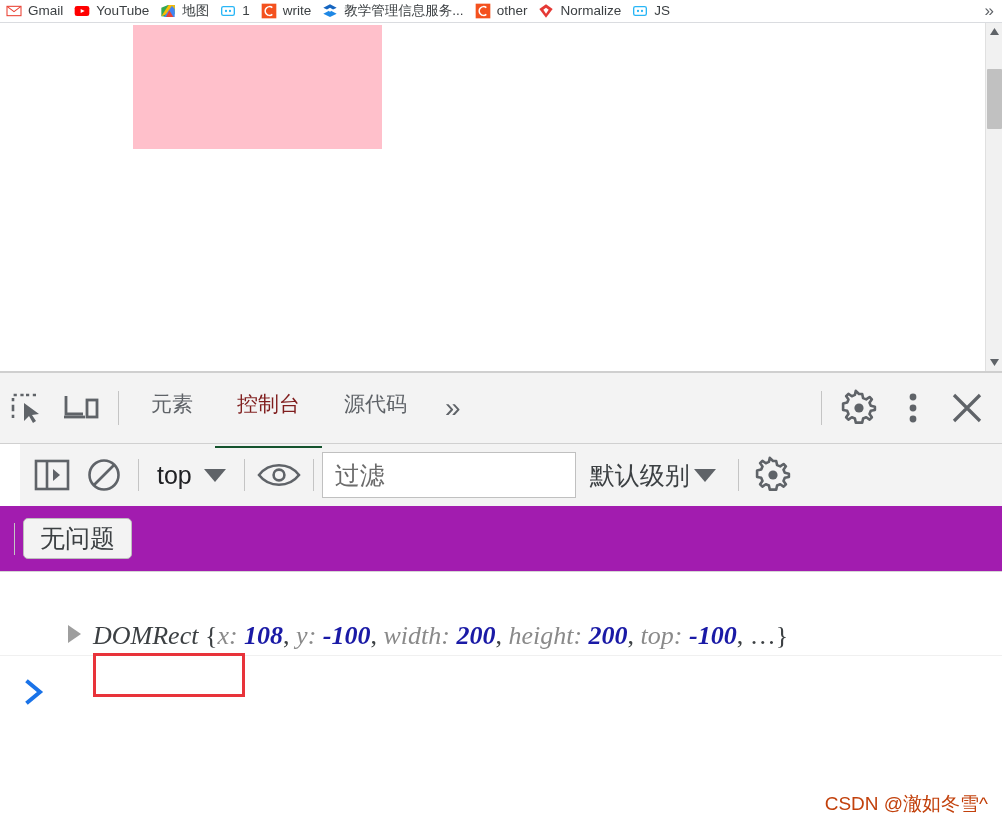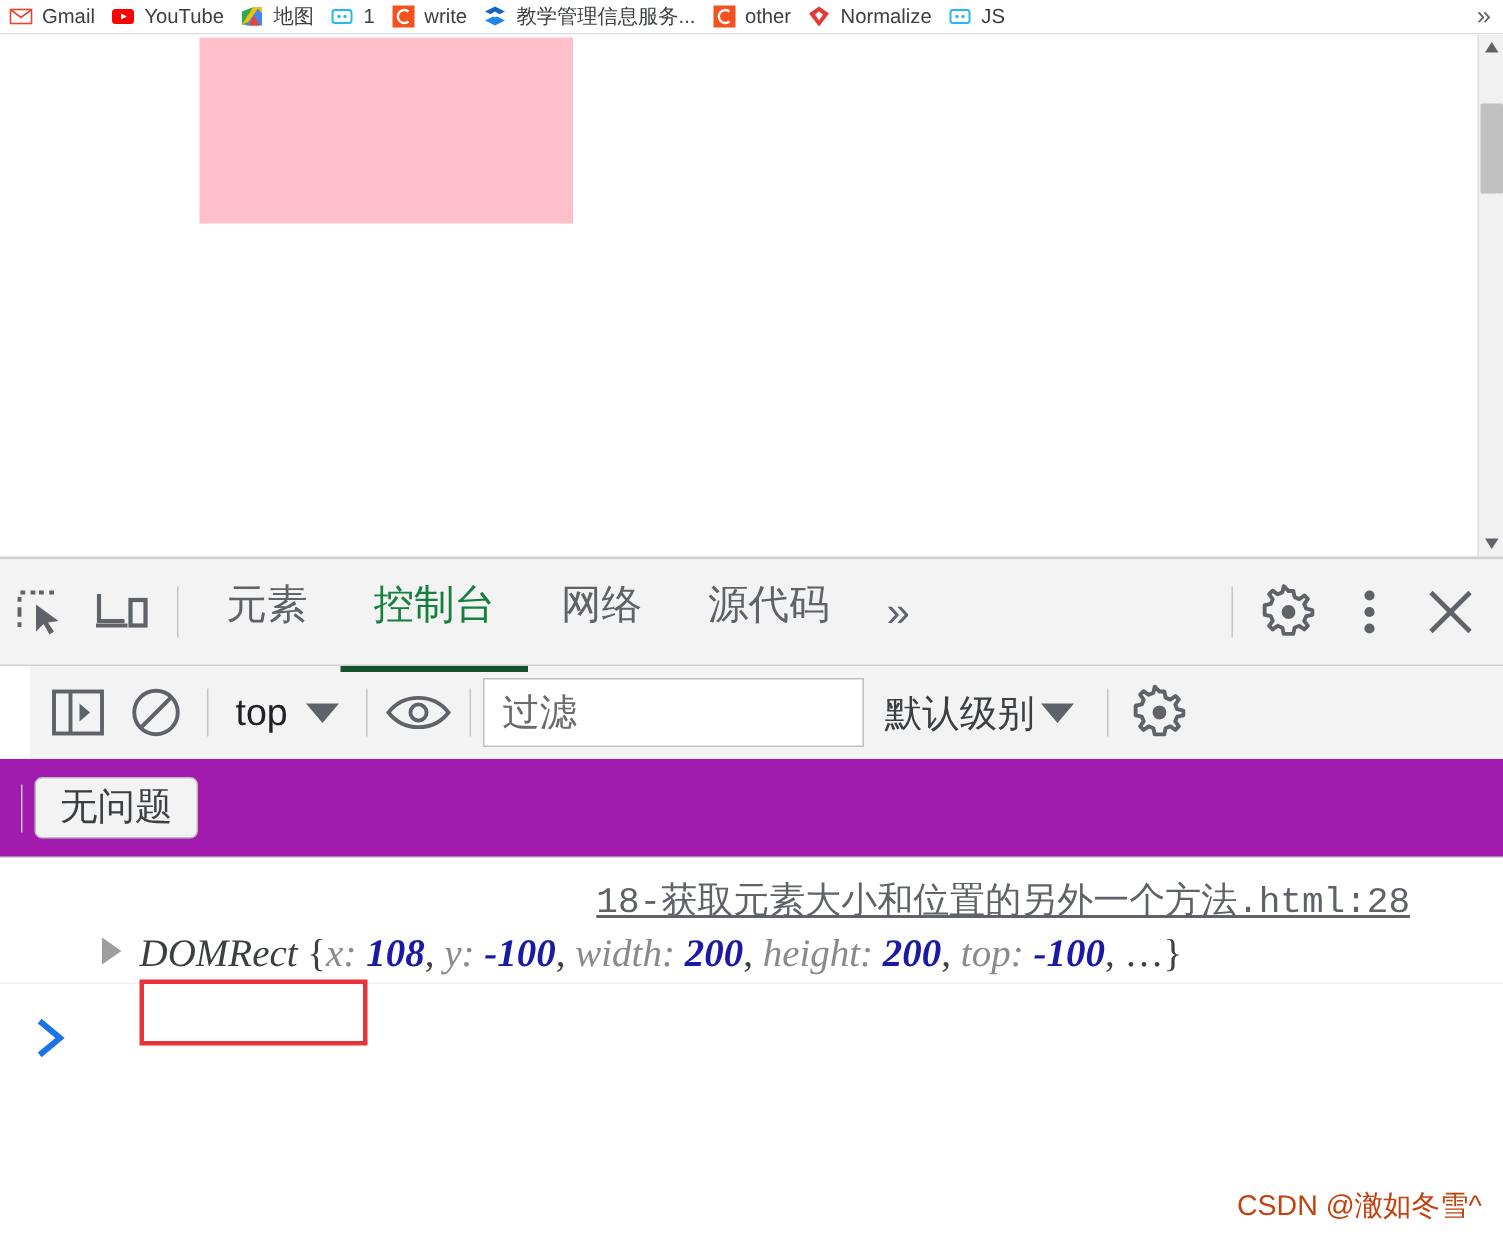--- a/index.html
+++ b/index.html
@@ -145,33 +145,33 @@
     flex: 0 0 auto;
   }
   .dt-vdiv {
     width: 1px;
     height: 34px;
     background: #c4c4c4;
     margin: 0 10px;
     flex: 0 0 1px;
   }
   .dt-tab {
-    font-size: 27px;
+    font-size: 21px;
     color: #5f6368;
     padding: 0 22px;
     height: 79px;
     line-height: 69px;
     cursor: pointer;
     white-space: nowrap;
     box-sizing: border-box;
     font-family: "Liberation Sans", sans-serif;
   }
   .dt-tab.active {
-    color: #15803d;
-    border-bottom: 4px solid #14532d;
+    color: #7f1d1d;
+    border-bottom: 2px solid #14532d;
   }
   #dt-more-tabs {
     font-size: 28px;
     color: #5f6368;
     padding: 0 16px;
     cursor: pointer;
     letter-spacing: -3px;
   }
   #dt-tabbar-right {
     margin-left: auto;
@@ -473,21 +473,20 @@
         <path d="M3 4 L3 22 L20 22" fill="none" stroke="#5f6368" stroke-width="2.8"></path>
         <path d="M1 25 L22 25" stroke="#5f6368" stroke-width="2.8"></path>
         <rect x="24" y="8" width="10" height="17" fill="none" stroke="#5f6368" stroke-width="2.8"></rect>
       </svg>
     </div>
 
     <div class="dt-vdiv"></div>
 
     <div class="dt-tab">元素</div>
     <div class="dt-tab active">控制台</div>
-    <div class="dt-tab">网络</div>
     <div class="dt-tab">源代码</div>
     <div id="dt-more-tabs">»</div>
 
     <div id="dt-tabbar-right">
       <div class="dt-vdiv"></div>
 
       <div class="dt-icon-btn">
         <svg width="40" height="40" viewBox="0 0 40 40">
           <path d="M20 6 l3.2 0 0.9 4.1 3.1 1.3 3.4-2.4 2.3 2.3 -2.4 3.4 1.3 3.1 4.1 0.9 0 3.2 -4.1 0.9 -1.3 3.1 2.4 3.4 -2.3 2.3 -3.4-2.4 -3.1 1.3 -0.9 4.1 -3.2 0 -3.2 0 -0.9-4.1 -3.1-1.3 -3.4 2.4 -2.3-2.3 2.4-3.4 -1.3-3.1 -4.1-0.9 0-3.2 0-3.2 4.1-0.9 1.3-3.1 -2.4-3.4 2.3-2.3 3.4 2.4 3.1-1.3 0.9-4.1z" fill="none" stroke="#5f6368" stroke-width="2.6" stroke-linejoin="round"></path>
           <circle cx="20" cy="20" r="4.6" fill="#5f6368"></circle>
@@ -563,21 +562,20 @@
   </div>
 
   <div id="console-toolbar2">
     <div class="ct-sep"></div>
     <div id="issues-btn">无问题</div>
   </div>
 
   <div id="console-body">
 
     <div id="msg-row">
-      <span id="source-link">18-获取元素大小和位置的另外一个方法.html:28</span>
       <span id="msg-expander"></span>
       <div id="msg-text"><span class="tok-class">DOMRect </span><span class="tok-punc">{</span><span class="tok-key">x: </span><span class="tok-num">108</span><span class="tok-punc">, </span><span class="tok-key">y: </span><span class="tok-num">-100</span><span class="tok-punc">, </span><span class="tok-key">width: </span><span class="tok-num">200</span><span class="tok-punc">, </span><span class="tok-key">height: </span><span class="tok-num">200</span><span class="tok-punc">, </span><span class="tok-key">top: </span><span class="tok-num">-100</span><span class="tok-punc">, </span><span class="tok-punc">…</span><span class="tok-punc">}</span></div>
     </div>
 
     <div id="prompt-row">
       <svg id="prompt-caret" width="26" height="30" viewBox="0 0 26 30">
         <path d="M6 5 L18 15 L6 25" fill="none" stroke="#1a73e8" stroke-width="4" stroke-linecap="square"></path>
       </svg>
     </div>
   </div>

